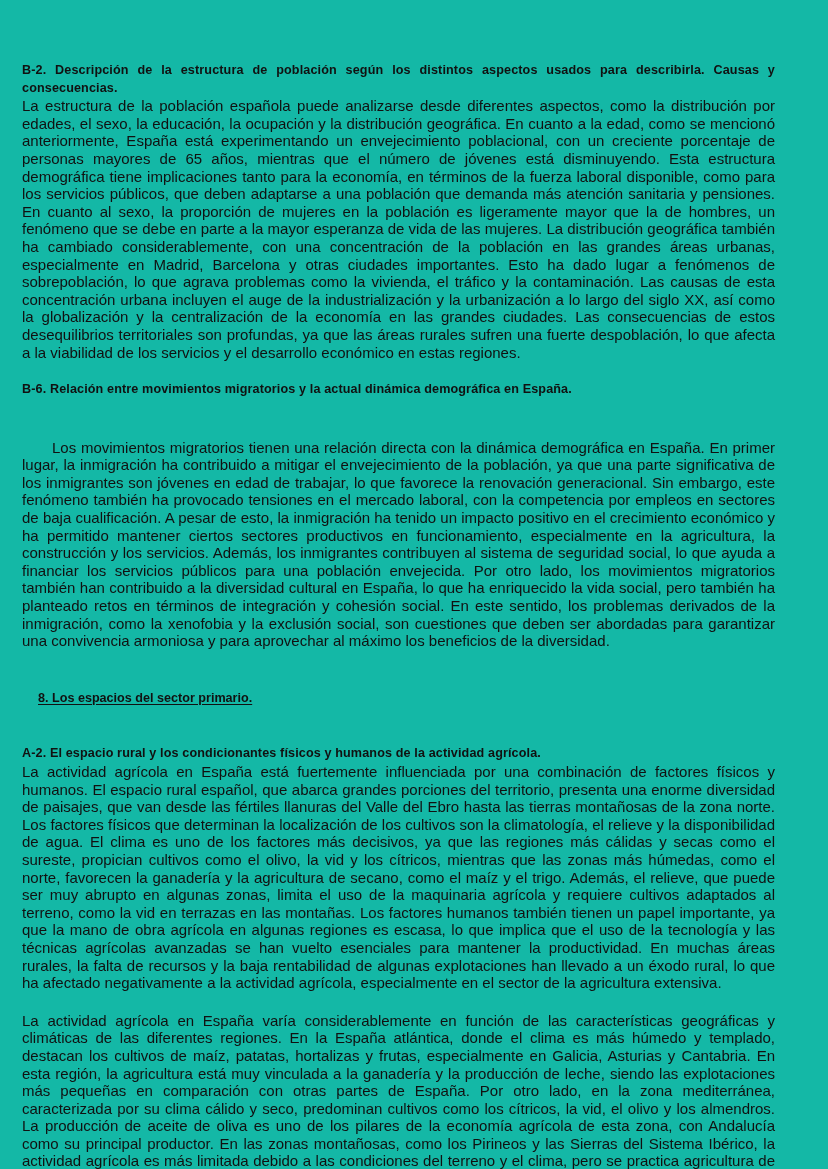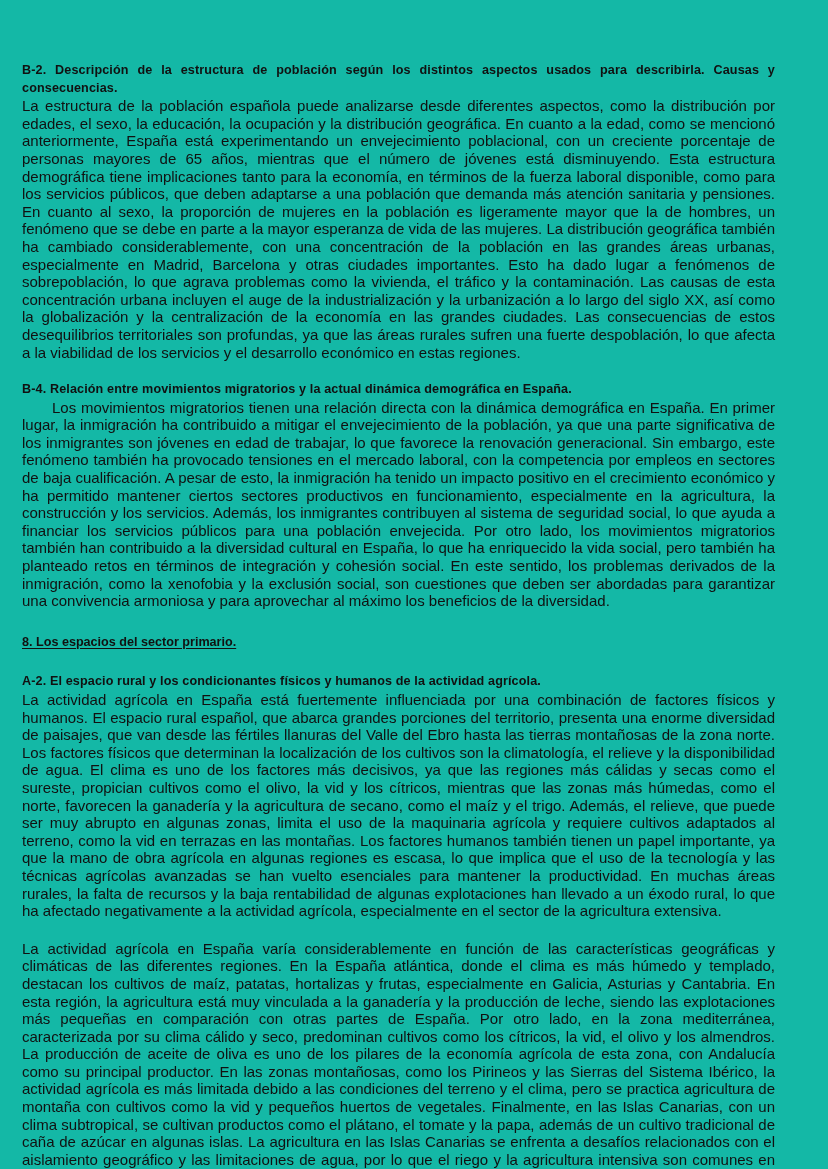--- a/index.html
+++ b/index.html
@@ -38,53 +38,54 @@
   .section-title {
     font-size: 12.6px;
     font-weight: bold;
     line-height: 17.6px;
     text-decoration: underline;
     text-underline-offset: 2px;
     margin: 0;
     display: block;
   }
   .section-title-wrap {
-    margin: 0;
+    margin: 16px;
     line-height: 17.6px;
   }
   .para {
     font-size: 15px;
     font-weight: normal;
     line-height: 17.6px;
     text-align: justify;
     text-justify: inter-word;
     margin: 0;
     hyphens: none;
   }
   .para.indent {
     text-indent: 30px;
+    margin-top: 40px;
   }
   .gap-md { height: 20px; }
   .gap-lg { height: 22px; }
 </style>
 </head>
 <body>
 
 <div class="page">
   <div class="content">
 
     <div class="block">
       <p class="heading">B-2. Descripción de la estructura de población según los distintos aspectos usados para describirla. Causas y consecuencias.</p>
       <p class="para">La estructura de la población española puede analizarse desde diferentes aspectos, como la distribución por edades, el sexo, la educación, la ocupación y la distribución geográfica. En cuanto a la edad, como se mencionó anteriormente, España está experimentando un envejecimiento poblacional, con un creciente porcentaje de personas mayores de 65 años, mientras que el número de jóvenes está disminuyendo. Esta estructura demográfica tiene implicaciones tanto para la economía, en términos de la fuerza laboral disponible, como para los servicios públicos, que deben adaptarse a una población que demanda más atención sanitaria y pensiones. En cuanto al sexo, la proporción de mujeres en la población es ligeramente mayor que la de hombres, un fenómeno que se debe en parte a la mayor esperanza de vida de las mujeres. La distribución geográfica también ha cambiado considerablemente, con una concentración de la población en las grandes áreas urbanas, especialmente en Madrid, Barcelona y otras ciudades importantes. Esto ha dado lugar a fenómenos de sobrepoblación, lo que agrava problemas como la vivienda, el tráfico y la contaminación. Las causas de esta concentración urbana incluyen el auge de la industrialización y la urbanización a lo largo del siglo XX, así como la globalización y la centralización de la economía en las grandes ciudades. Las consecuencias de estos desequilibrios territoriales son profundas, ya que las áreas rurales sufren una fuerte despoblación, lo que afecta a la viabilidad de los servicios y el desarrollo económico en estas regiones.</p>
     </div>
 
     <div class="gap-md"></div>
 
     <div class="block">
-      <p class="heading">B-4. Relación entre movimientos migratorios y la actual dinámica demográfica en España.</p>
+      <p class="heading">B-6. Relación entre movimientos migratorios y la actual dinámica demográfica en España.</p>
       <p class="para indent">Los movimientos migratorios tienen una relación directa con la dinámica demográfica en España. En primer lugar, la inmigración ha contribuido a mitigar el envejecimiento de la población, ya que una parte significativa de los inmigrantes son jóvenes en edad de trabajar, lo que favorece la renovación generacional. Sin embargo, este fenómeno también ha provocado tensiones en el mercado laboral, con la competencia por empleos en sectores de baja cualificación. A pesar de esto, la inmigración ha tenido un impacto positivo en el crecimiento económico y ha permitido mantener ciertos sectores productivos en funcionamiento, especialmente en la agricultura, la construcción y los servicios. Además, los inmigrantes contribuyen al sistema de seguridad social, lo que ayuda a financiar los servicios públicos para una población envejecida. Por otro lado, los movimientos migratorios también han contribuido a la diversidad cultural en España, lo que ha enriquecido la vida social, pero también ha planteado retos en términos de integración y cohesión social. En este sentido, los problemas derivados de la inmigración, como la xenofobia y la exclusión social, son cuestiones que deben ser abordadas para garantizar una convivencia armoniosa y para aprovechar al máximo los beneficios de la diversidad.</p>
     </div>
 
     <div class="gap-lg"></div>
 
     <div class="section-title-wrap">
       <span class="section-title" style="display:inline;">8. Los espacios del sector primario.</span>
     </div>
 
     <div class="gap-lg"></div>

